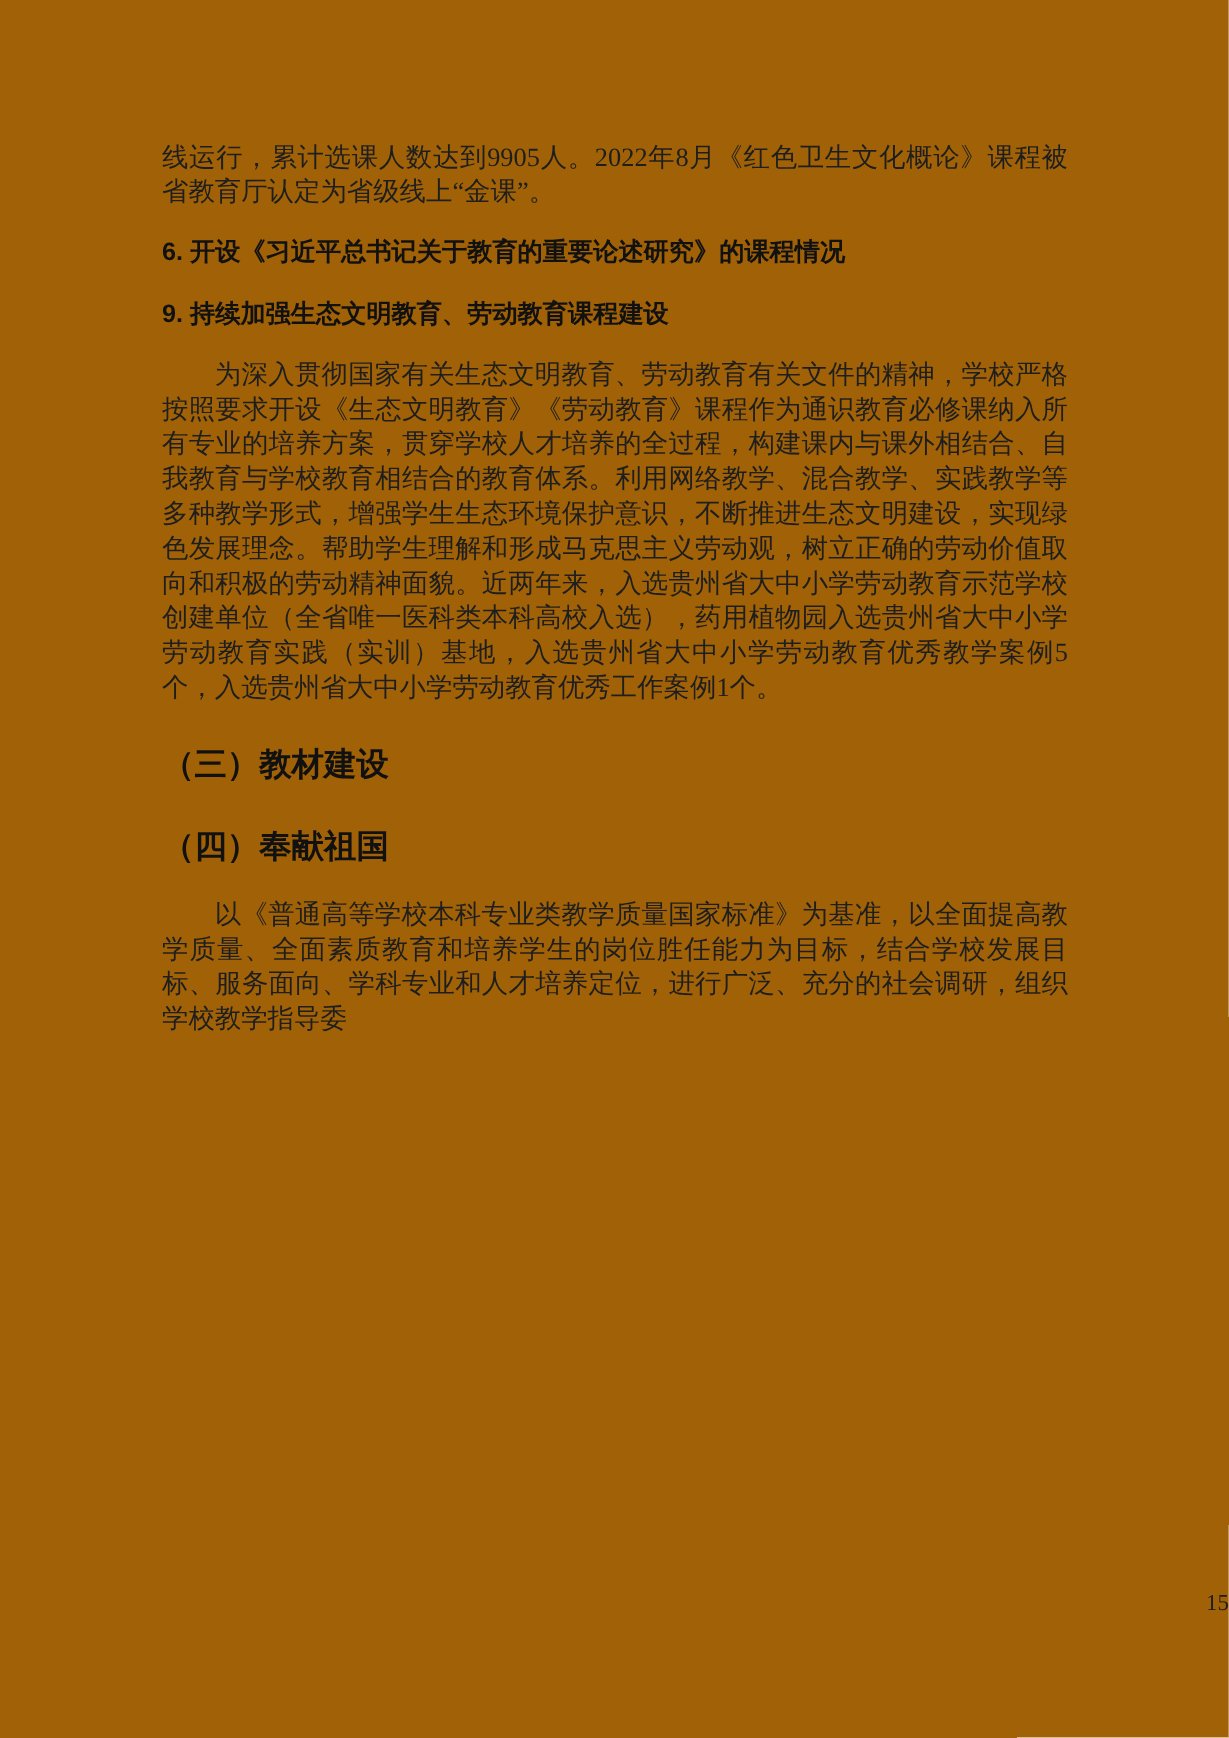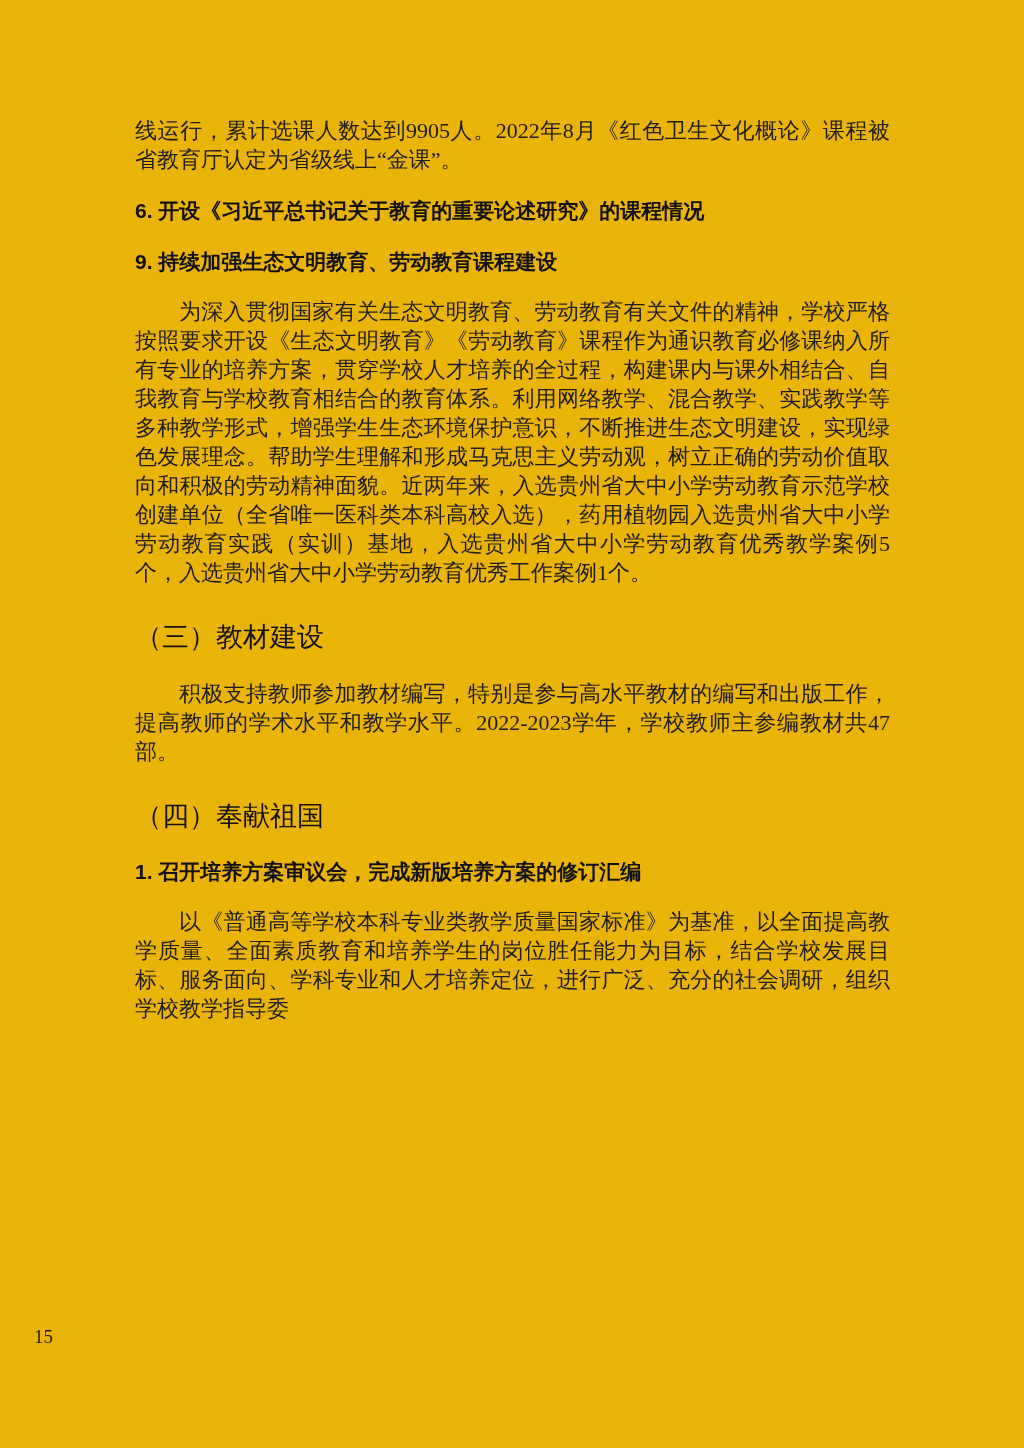--- a/index.html
+++ b/index.html
@@ -4,21 +4,21 @@
 <style>
   html, body {
     margin: 0;
     padding: 0;
     background: #ffffff;
   }
   .page {
     position: relative;
     width: 1024px;
     height: 1448px;
-    background: #eab308;
+    background: #a16207;
     box-sizing: border-box;
     padding: 116px 134px 0 135px;
     overflow: hidden;
   }
   .para {
     font-family: "Liberation Serif", "DejaVu Serif", serif;
     font-size: 22px;
     line-height: 29px;
     color: #1e1e1e;
     text-align: justify;
@@ -32,37 +32,36 @@
     font-family: "Liberation Sans", "DejaVu Sans", sans-serif;
     font-weight: bold;
     font-size: 21px;
     line-height: 28px;
     color: #111111;
     margin: 23px 0 21px 0;
     text-align: left;
   }
   .section-heading {
     font-family: "Liberation Sans", "DejaVu Sans", sans-serif;
-    font-weight: normal;
+    font-weight: bold;
     font-size: 27px;
     line-height: 36px;
     color: #111111;
     margin: 32px 0 24px 0;
     text-align: left;
   }
   .page-number {
     position: absolute;
     left: 0;
     right: 0;
     bottom: 100px;
-    text-align: left;
+    text-align: right;
     font-family: "Liberation Serif", "DejaVu Serif", serif;
     font-size: 19px;
     color: #1e1e1e;
-    margin-left: 34px;
   }
 </style>
 </head>
 <body>
 
 <div class="page">
 
   <p class="para">线运行，累计选课人数达到9905人。2022年8月《红色卫生文化概论》课程被省教育厅认定为省级线上“金课”。</p>
 
   <h3 class="subheading">6. 开设《习近平总书记关于教育的重要论述研究》的课程情况</h3>
@@ -70,23 +69,21 @@
 
   <h3 class="subheading">9. 持续加强生态文明教育、劳动教育课程建设</h3>
 
   <p class="para indent">为深入贯彻国家有关生态文明教育、劳动教育有关文件的精神，学校严格按照要求开设《生态文明教育》《劳动教育》课程作为通识教育必修课纳入所有专业的培养方案，贯穿学校人才培养的全过程，构建课内与课外相结合、自我教育与学校教育相结合的教育体系。利用网络教学、混合教学、实践教学等多种教学形式，增强学生生态环境保护意识，不断推进生态文明建设，实现绿色发展理念。帮助学生理解和形成马克思主义劳动观，树立正确的劳动价值取向和积极的劳动精神面貌。近两年来，入选贵州省大中小学劳动教育示范学校创建单位（全省唯一医科类本科高校入选），药用植物园入选贵州省大中小学劳动教育实践（实训）基地，入选贵州省大中小学劳动教育优秀教学案例5个，入选贵州省大中小学劳动教育优秀工作案例1个。</p>
 
   <h2 class="section-heading">（三）教材建设</h2>
 
 
 
 
-  <p class="para indent">积极支持教师参加教材编写，特别是参与高水平教材的编写和出版工作，提高教师的学术水平和教学水平。2022-2023学年，学校教师主参编教材共47部。</p>
 
   <h2 class="section-heading">（四）奉献祖国</h2>
 
-  <h3 class="subheading">1. 召开培养方案审议会，完成新版培养方案的修订汇编</h3>
 
   <p class="para indent">以《普通高等学校本科专业类教学质量国家标准》为基准，以全面提高教学质量、全面素质教育和培养学生的岗位胜任能力为目标，结合学校发展目标、服务面向、学科专业和人才培养定位，进行广泛、充分的社会调研，组织学校教学指导委</p>
 
   <div class="page-number">15</div>
 
 </div>
 
 </body></html>

